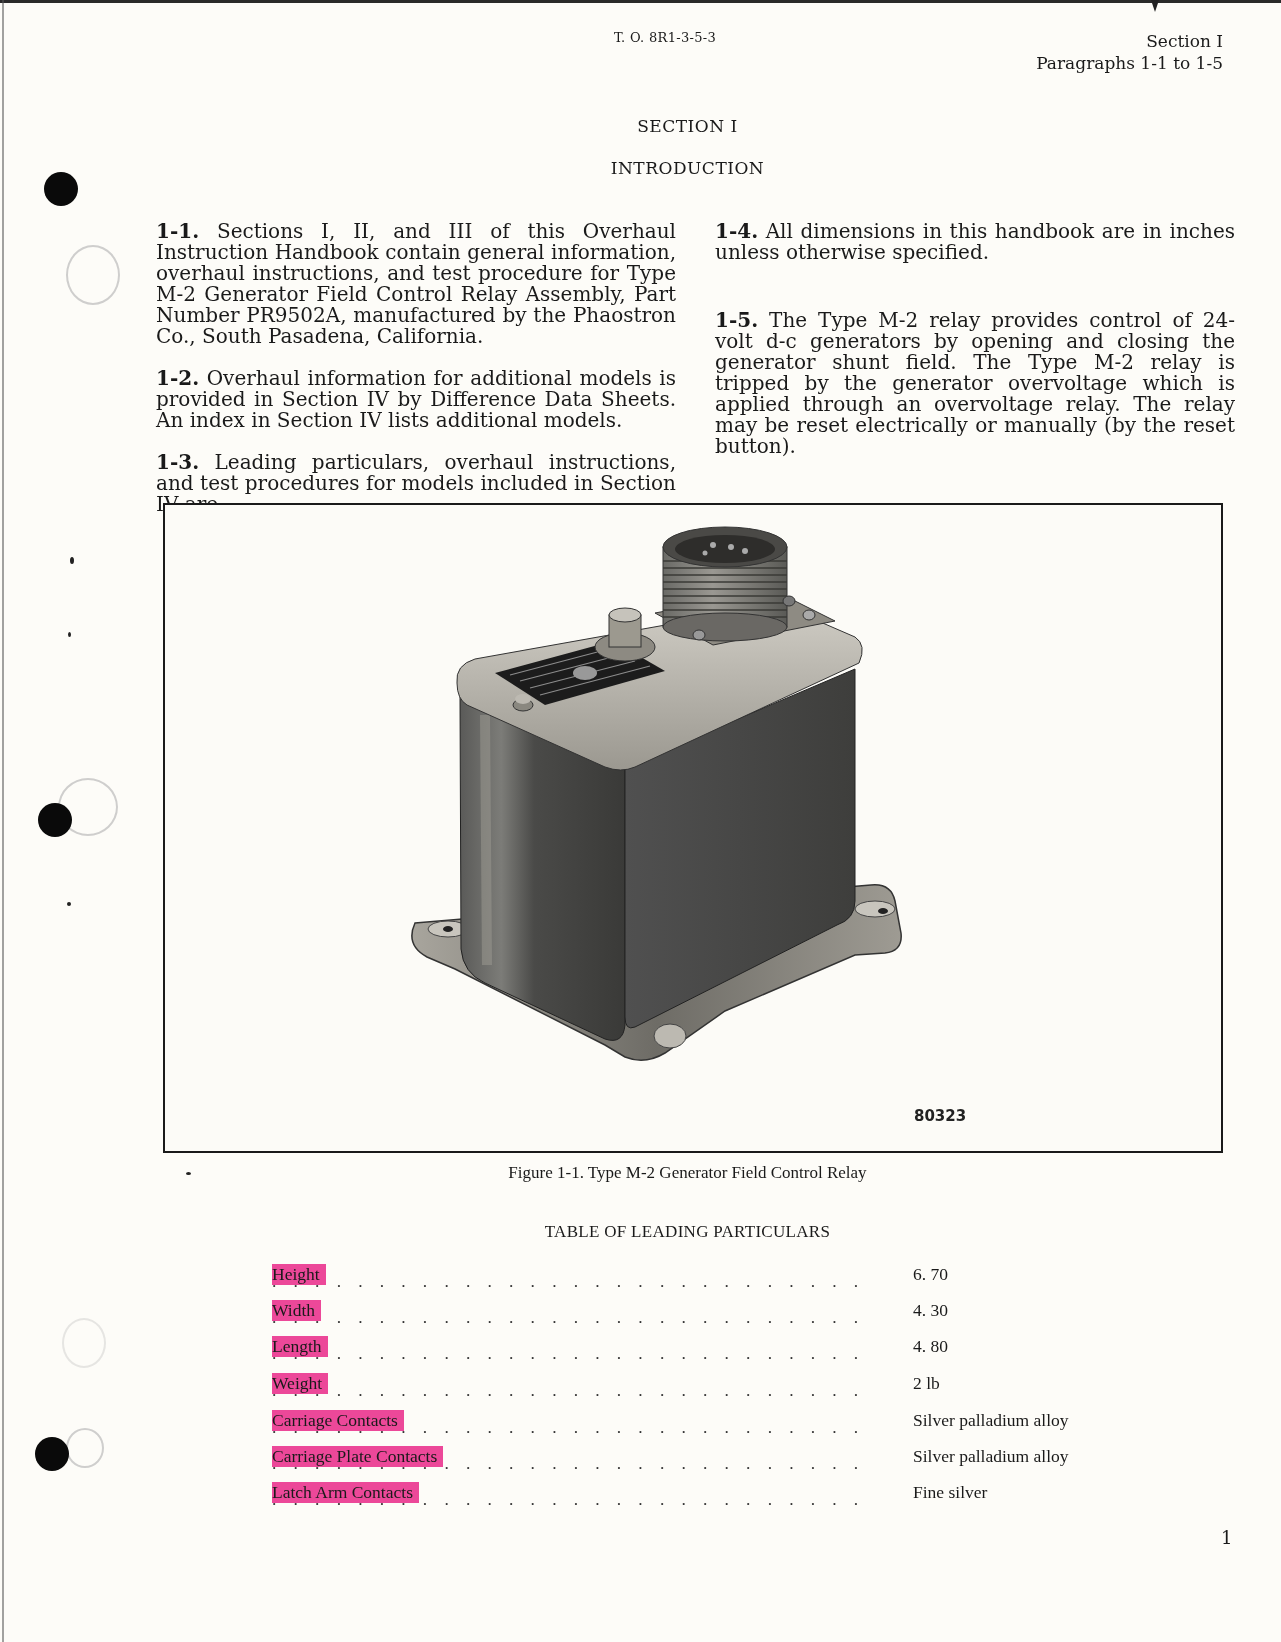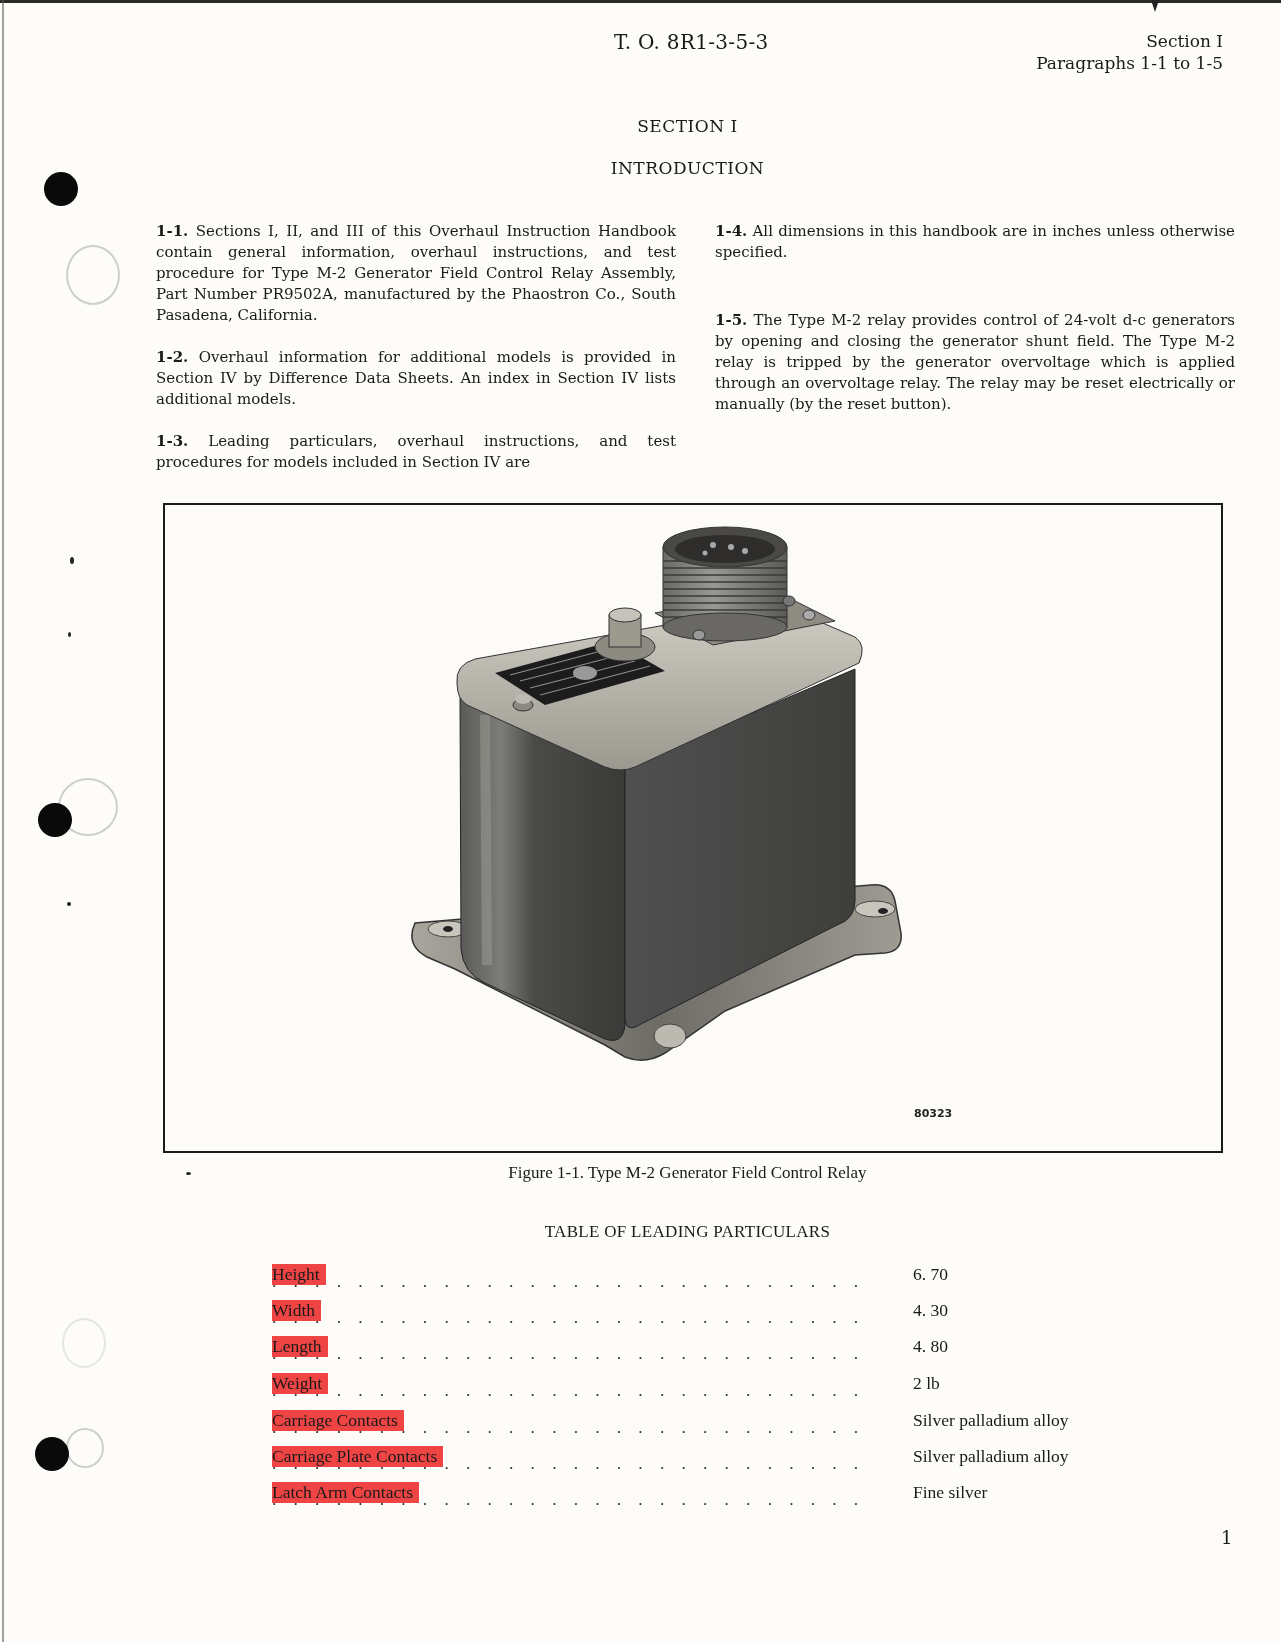--- a/index.html
+++ b/index.html
@@ -12,44 +12,44 @@
     }
     .top-rule { position: absolute; left: 0; right: 0; top: 0; height: 3px; background: #2a2a2a; }
     .top-notch { position: absolute; left: 1151px; top: 0; width: 0; height: 0;
       border-left: 4px solid transparent; border-right: 4px solid transparent; border-top: 12px solid #222; }
     .left-rule { position: absolute; left: 2px; top: 0; bottom: 0; width: 2px; background: #555; opacity: .55; }
 
     .hole { position: absolute; border-radius: 50%; }
     .hole.solid { background: #0a0a0a; width: 34px; height: 34px; }
     .hole.ghost { border: 2px solid #bbb; width: 50px; height: 56px; background: transparent; opacity: .7; }
 
-    .hdr-left { position: absolute; left: 614px; top: 30px; font-size: 20px; letter-spacing: .3px; }
+    .hdr-left { position: absolute; left: 614px; top: 30px; font-size: 13px; letter-spacing: .3px; }
     .hdr-right { position: absolute; right: 58px; top: 30px; text-align: right; font-size: 17px; line-height: 22px; }
 
     .sec-title { position: absolute; left: 0; width: 1375px; text-align: center; font-size: 17px; letter-spacing: .5px; }
     .sec-title.t1 { top: 116px; }
     .sec-title.t2 { top: 158px; }
 
-    .col { position: absolute; top: 221px; width: 520px; font-size: 15px; line-height: 21px; text-align: justify; }
+    .col { position: absolute; top: 221px; width: 520px; font-size: 20px; line-height: 21px; text-align: justify; }
     .col.left { left: 156px; }
     .col.right { left: 715px; }
     .col p { margin: 0 0 21px 0; }
     .col p .num { font-weight: bold; }
 
     .figure-frame {
       position: absolute; left: 163px; top: 503px; width: 1056px; height: 646px;
       border: 2.5px solid #1a1a1a; background: #fcfbf7;
     }
-    .fig-id { position: absolute; left: 914px; top: 1107px; font-size: 11px; font-family: "DejaVu Sans", sans-serif; font-weight: bold; color: #222; }
+    .fig-id { position: absolute; left: 914px; top: 1107px; font-size: 15px; font-family: "DejaVu Sans", sans-serif; font-weight: bold; color: #222; }
     .fig-caption { position: absolute; left: 0; width: 1375px; text-align: center; top: 1163px; font-size: 17px; font-family: "Liberation Serif", serif; }
 
     .tbl-title { position: absolute; left: 0; width: 1375px; text-align: center; top: 1222px; font-size: 17px; font-family: "Liberation Serif", serif; letter-spacing: .3px; }
     .tbl { position: absolute; left: 272px; top: 1256px; width: 860px; font-family: "Liberation Serif", serif; font-size: 17.5px; }
     .tbl-row { position: relative; height: 36px; display: flex; align-items: center; }
-    .tbl-row .lbl { white-space: nowrap; background: #ef4444; padding-right: 6px; position: relative; z-index: 1; }
+    .tbl-row .lbl { white-space: nowrap; background: #ec4899; padding-right: 6px; position: relative; z-index: 1; }
     .tbl-row .dots { position: absolute; left: 0; width: 600px; top: 50%; transform: translateY(-3px);
       overflow: hidden; white-space: nowrap; letter-spacing: 6.4px; color: #333; z-index: 0; }
     .tbl-row .val { position: absolute; left: 641px; white-space: nowrap; }
 
     .page-num { position: absolute; left: 1221px; top: 1527px; font-size: 18px; }
 
     .speck { position: absolute; background: #222; border-radius: 50%; }
   </style>
 </head>
 <body>

